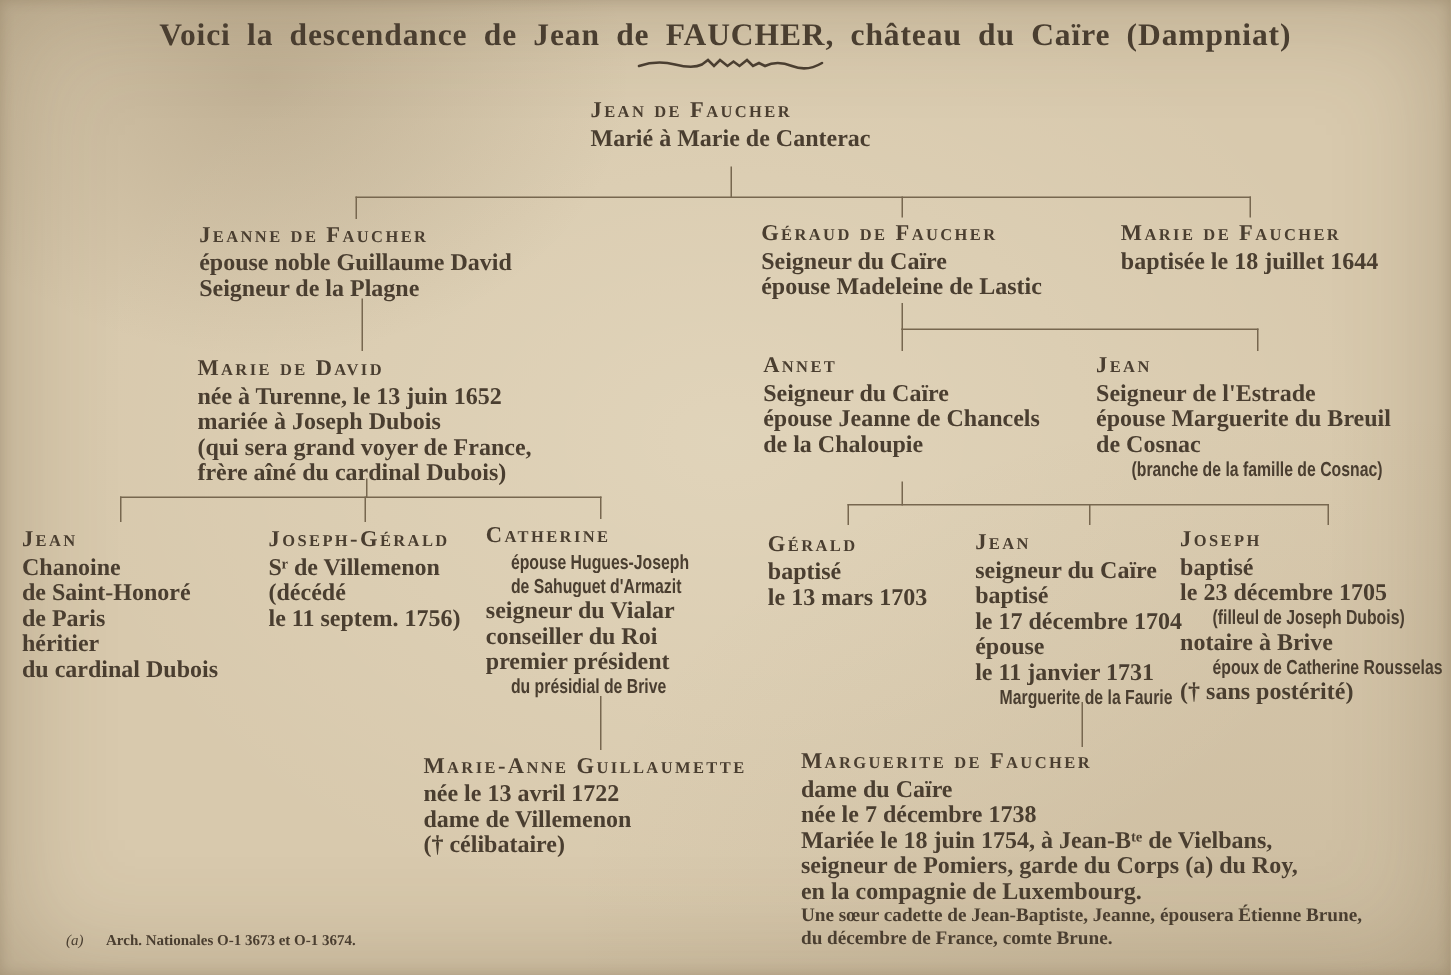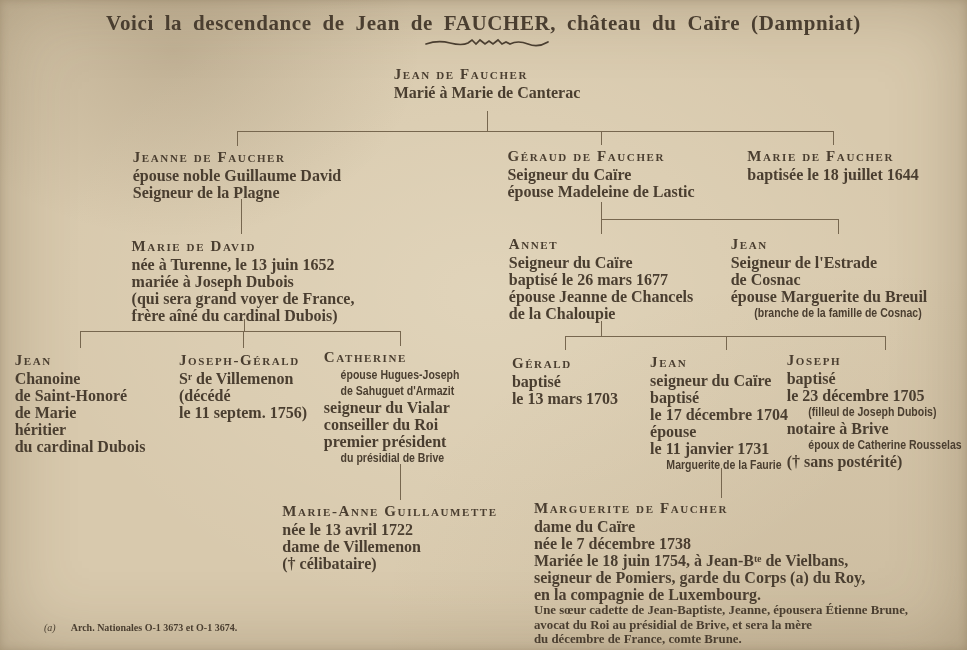--- a/index.html
+++ b/index.html
@@ -126,36 +126,35 @@
   <div class="node" id="n-marie_david">
       <div class="line name">Marie de David</div>
       <div class="line">née à Turenne, le 13 juin 1652</div>
       <div class="line">mariée à Joseph Dubois</div>
       <div class="line">(qui sera grand voyer de France,</div>
       <div class="line">frère aîné du cardinal Dubois)</div>
     </div>
   <div class="node" id="n-annet">
       <div class="line name">Annet</div>
       <div class="line">Seigneur du Caïre</div>
-      <div class="line">baptisé le 26 mars 1677</div>
       <div class="line">épouse Jeanne de Chancels</div>
       <div class="line">de la Chaloupie</div>
     </div>
   <div class="node" id="n-jean_estrade">
       <div class="line name">Jean</div>
       <div class="line">Seigneur de l'Estrade</div>
+      <div class="line">épouse Marguerite du Breuil</div>
       <div class="line">de Cosnac</div>
-      <div class="line">épouse Marguerite du Breuil</div>
       <div class="line cond">(branche de la famille de Cosnac)</div>
     </div>
   <div class="node" id="n-jean_chanoine">
       <div class="line name">Jean</div>
       <div class="line">Chanoine</div>
       <div class="line">de Saint-Honoré</div>
-      <div class="line">de Marie</div>
+      <div class="line">de Paris</div>
       <div class="line">héritier</div>
       <div class="line">du cardinal Dubois</div>
     </div>
   <div class="node" id="n-joseph_gerald">
       <div class="line name">Joseph-Gérald</div>
       <div class="line">Sʳ de Villemenon</div>
       <div class="line">(décédé</div>
       <div class="line">le 11 septem. 1756)</div>
     </div>
   <div class="node" id="n-catherine">
@@ -197,21 +196,20 @@
       <div class="line">(† célibataire)</div>
     </div>
   <div class="node" id="n-marguerite">
       <div class="line name">Marguerite de Faucher</div>
       <div class="line">dame du Caïre</div>
       <div class="line">née le 7 décembre 1738</div>
       <div class="line">Mariée le 18 juin 1754, à Jean-Bᵗᵉ de Vielbans,</div>
       <div class="line">seigneur de Pomiers, garde du Corps (a) du Roy,</div>
       <div class="line">en la compagnie de Luxembourg.</div>
       <div class="line fine">Une sœur cadette de Jean-Baptiste, Jeanne, épousera Étienne Brune,</div>
-      <div class="line fine">avocat du Roi au présidial de Brive, et sera la mère</div>
       <div class="line fine">du décembre de France, comte Brune.</div>
     </div>
 
   <div class="footnote">
     <span class="marker">(a)</span><span>Arch. Nationales O-1 3673 et O-1 3674.</span>
   </div>
 
 </div>
 
 </body></html>

